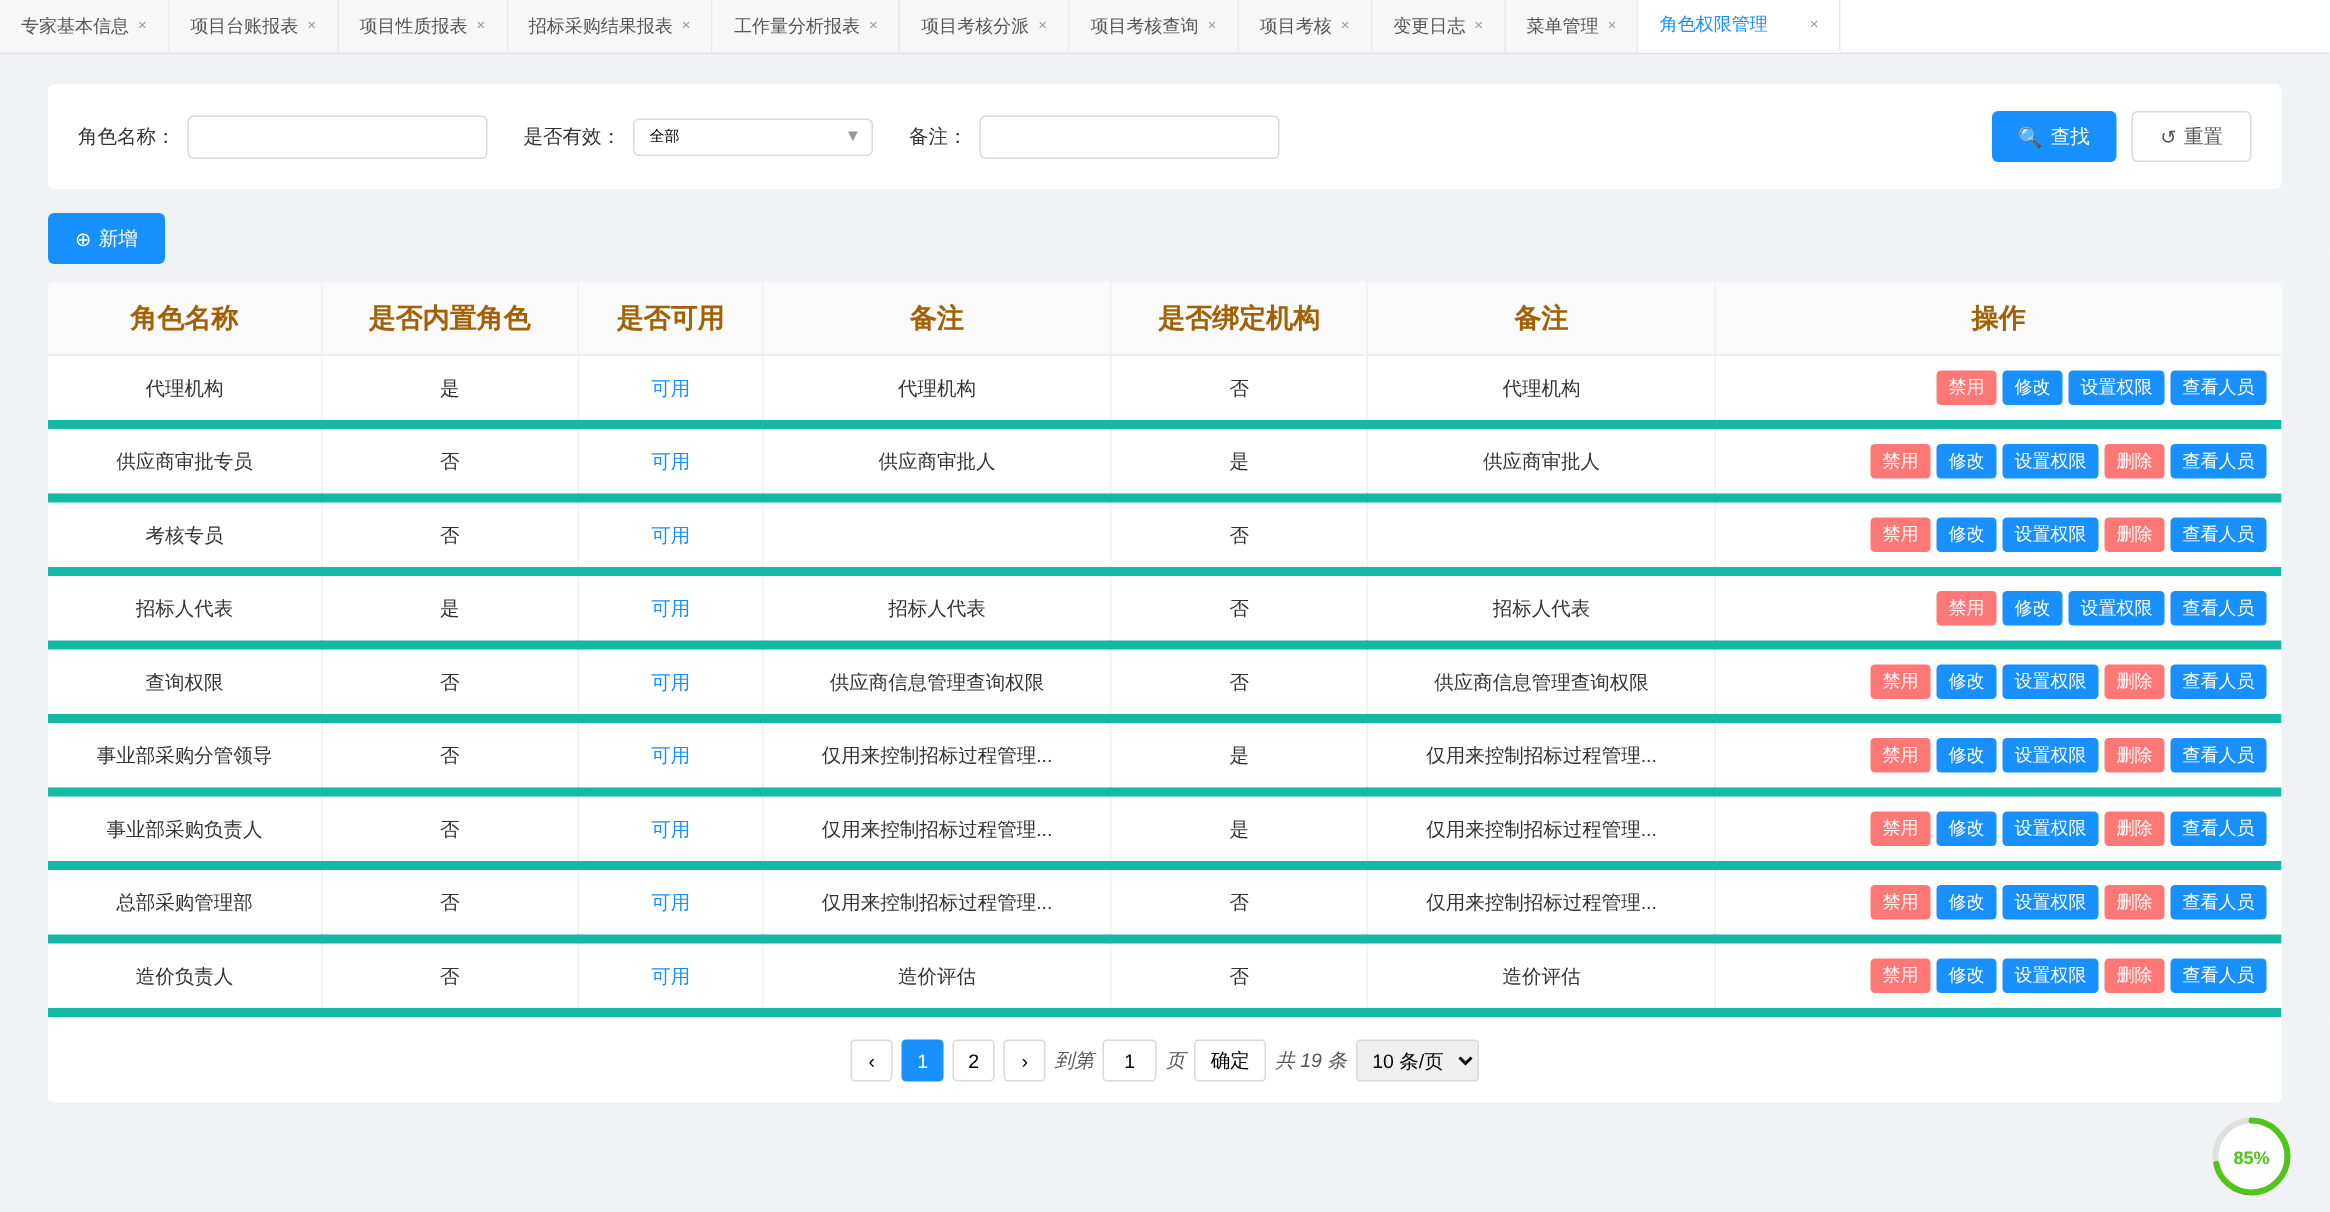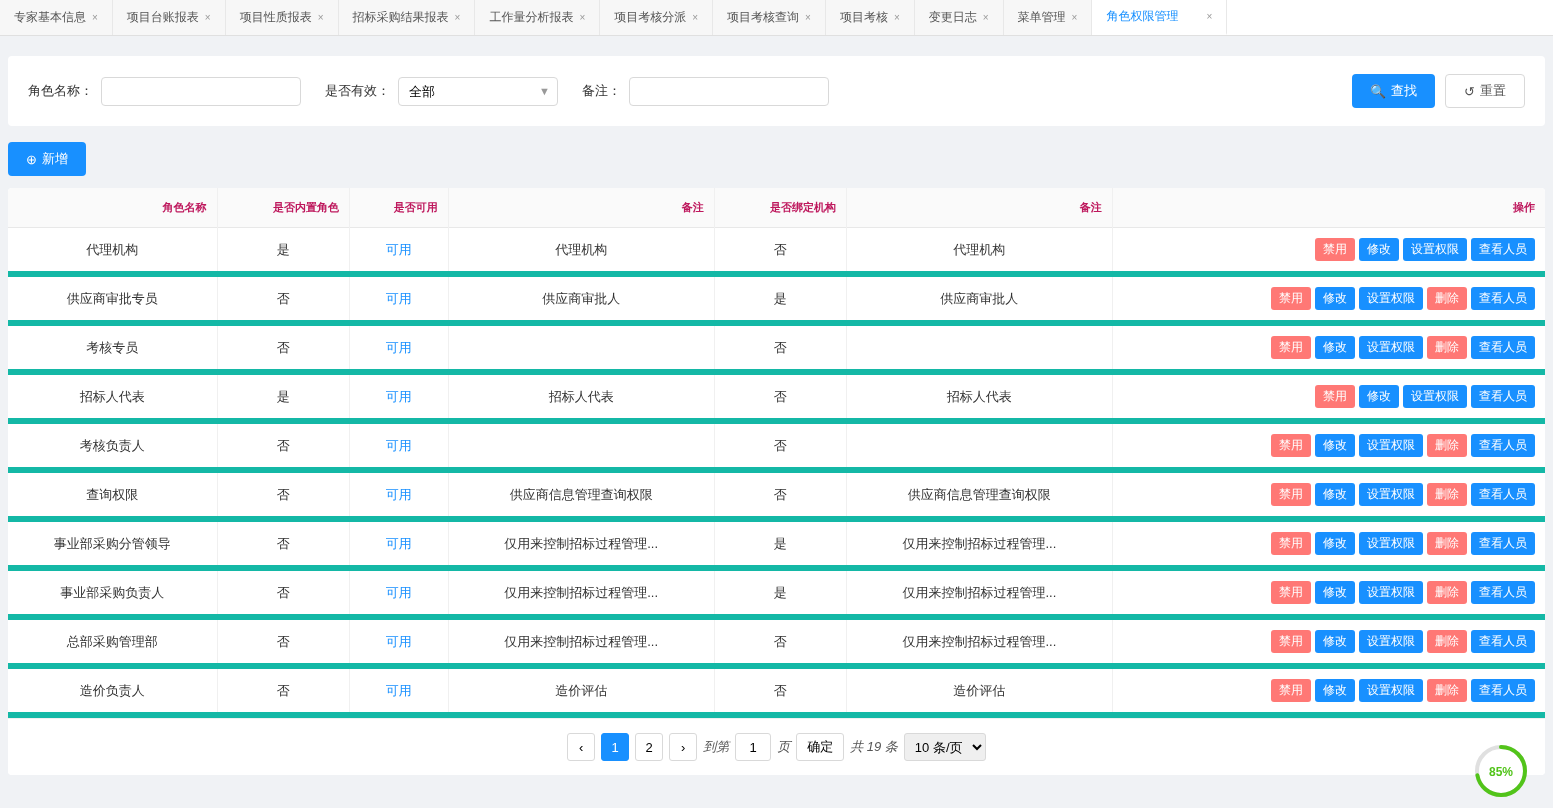--- a/index.html
+++ b/index.html
@@ -33,21 +33,21 @@
       gap: 28px;
     }
     .tab-item .close-btn {
       font-size: 10px;
       color: #999;
       cursor: pointer;
     }
 
     
     .main-content {
-      padding: 20px 8px;
+      padding: 20px 32px;
       background: #f0f2f5;
       min-height: calc(100vh - 40px);
     }
 
     
     .search-form {
       background: #fff;
       padding: 18px 20px;
       border-radius: 4px;
       margin-bottom: 16px;
@@ -75,21 +75,21 @@
       outline: none;
     }
     .select-wrapper {
       position: relative;
       display: inline-block;
     }
     .form-select {
       border: 1px solid #d9d9d9;
       border-radius: 4px;
       padding: 6px 30px 6px 10px;
-      font-size: 13px;
+      font-size: 10px;
       width: 160px;
       appearance: none;
       background: #fff;
       outline: none;
       cursor: pointer;
     }
     .select-arrow {
       position: absolute;
       right: 8px;
       top: 50%;
@@ -150,24 +150,24 @@
     table {
       width: 100%;
       border-collapse: collapse;
     }
     thead tr {
       background: #fafafa;
       border-bottom: 1px solid #e8e8e8;
     }
     thead th {
       padding: 12px 10px;
-      text-align: right;
+      text-align: center;
       font-weight: 600;
-      color: #be185d;
-      font-size: 11px;
+      color: #a16207;
+      font-size: 18px;
       border-right: 1px solid #f0f0f0;
     }
     thead th:last-child { border-right: none; }
     tbody tr {
       border-bottom: 6px solid #14b8a6;
     }
     tbody td {
       padding: 10px 10px;
       text-align: center;
       font-size: 13px;
@@ -426,37 +426,20 @@
             <td>是</td>
             <td style="color: rgb(24, 144, 255);">可用</td>
             <td>招标人代表</td>
             <td>否</td>
             <td>招标人代表</td>
             <td>
               <div class="td-actions">
                 <button class="action-btn btn-disable">禁用</button>
                 <button class="action-btn btn-edit">修改</button>
                 <button class="action-btn btn-permission">设置权限</button>
-                <button class="action-btn btn-view">查看人员</button>
-              </div>
-            </td>
-          </tr>
-          <tr>
-            <td>考核负责人</td>
-            <td>否</td>
-            <td style="color: rgb(24, 144, 255);">可用</td>
-            <td></td>
-            <td>否</td>
-            <td></td>
-            <td>
-              <div class="td-actions">
-                <button class="action-btn btn-disable">禁用</button>
-                <button class="action-btn btn-edit">修改</button>
-                <button class="action-btn btn-permission">设置权限</button>
-                <button class="action-btn btn-delete">删除</button>
                 <button class="action-btn btn-view">查看人员</button>
               </div>
             </td>
           </tr>
           <tr>
             <td>查询权限</td>
             <td>否</td>
             <td style="color: rgb(24, 144, 255);">可用</td>
             <td>供应商信息管理查询权限</td>
             <td>否</td>

